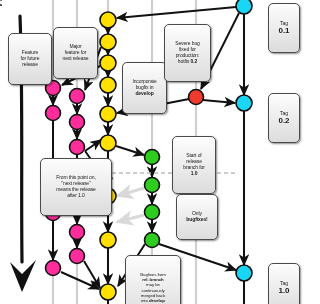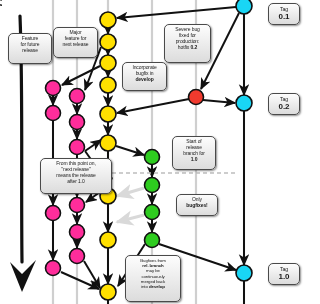--- a/index.html
+++ b/index.html
@@ -12,21 +12,21 @@
   .bubble{
     position:absolute;
     box-sizing:border-box;
     background:linear-gradient(#fdfdfd,#dcdcdc);
     border:1px solid #4a4a4a;
     border-radius:5px;
     box-shadow:1px 1px 2px rgba(0,0,0,.45);
     color:#1a1a1a;
     text-align:center;
     line-height:1.18;
-    padding:2px 2px;
+    padding:16px 2px;
     letter-spacing:-0.1px;
   }
   .bubble b{font-weight:bold;}
   .tag{font-size:5.2px;}
   .tag .tv{display:block;font-size:8px;font-weight:bold;margin-top:0px;}
 
   .time-label{
     position:absolute;
     left:-8px; top:8px;
     width:40px;

